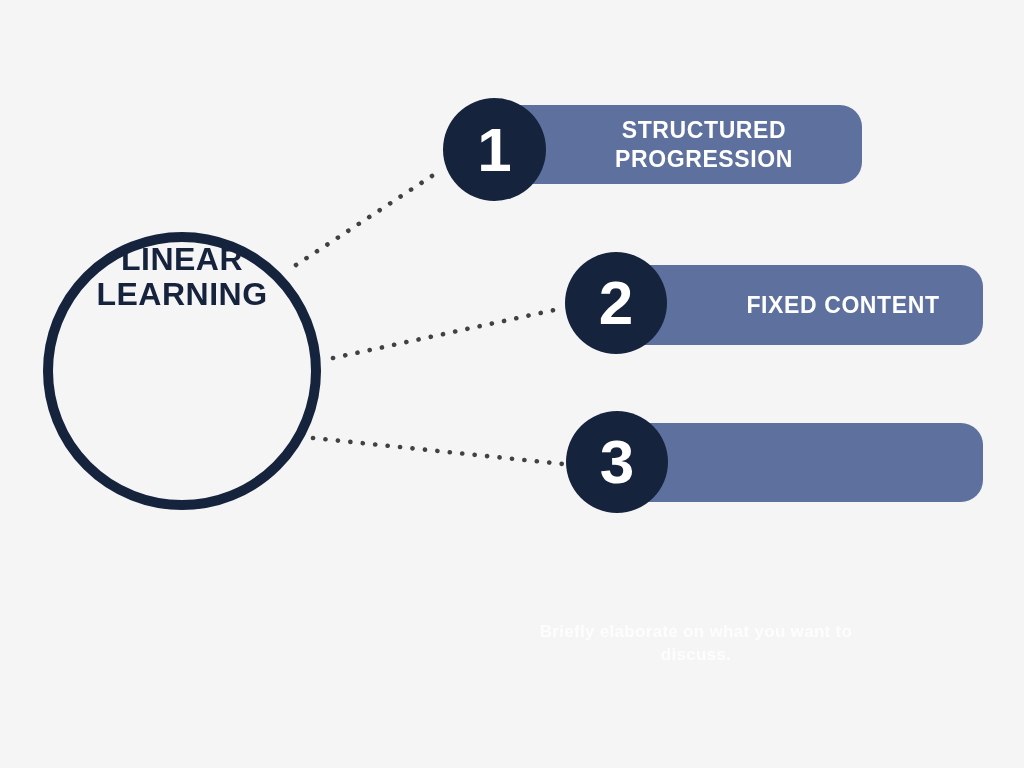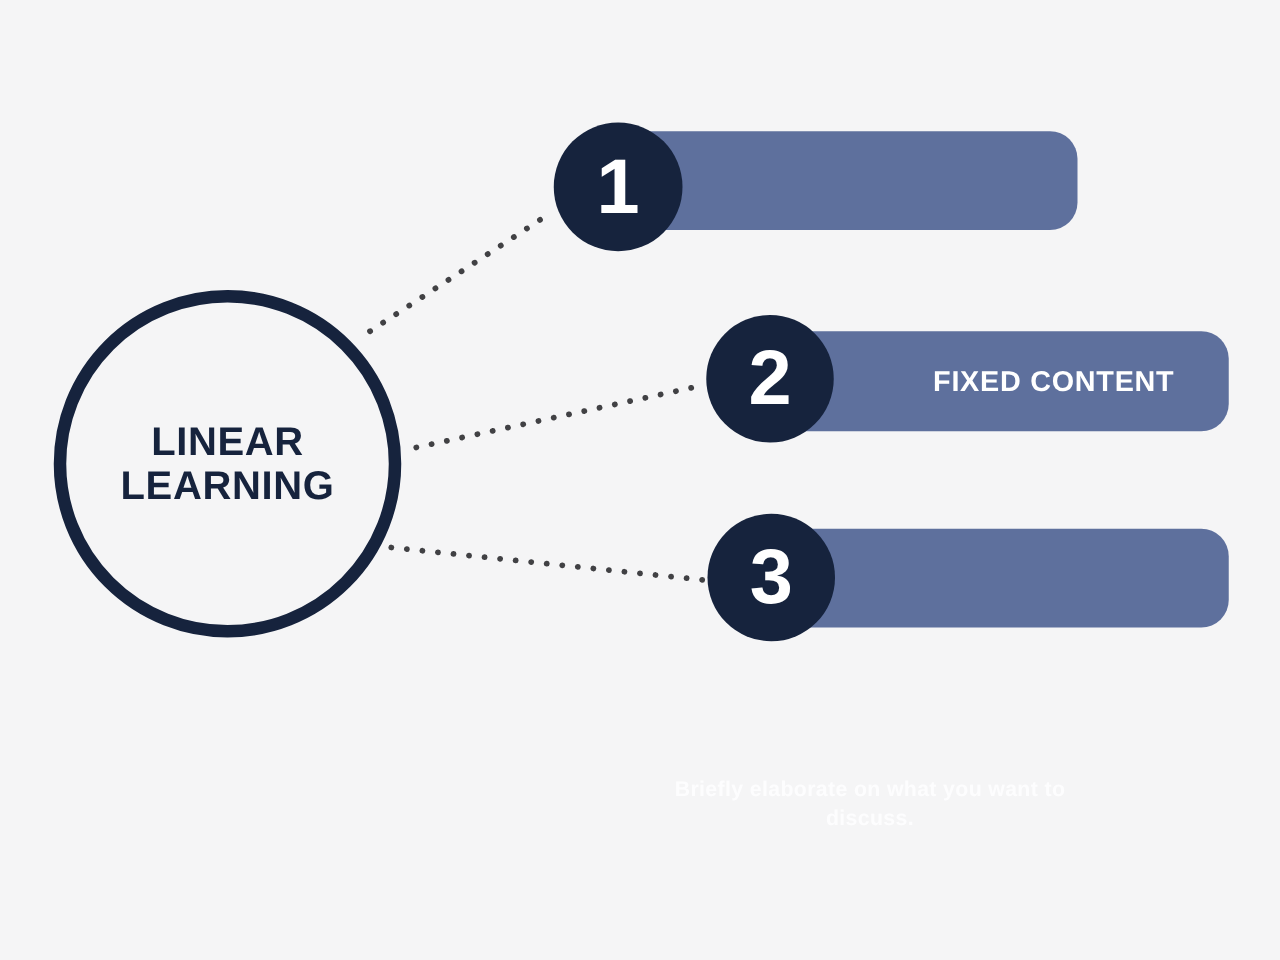--- a/index.html
+++ b/index.html
@@ -17,21 +17,21 @@
     stroke-width: 4.6;
     stroke-linecap: round;
     stroke-dasharray: 0.1 12.4;
   }
   .topic-circle {
     position: absolute;
     left: 43px; top: 232px;
     width: 258px; height: 258px;
     border: 10px solid var(--navy, #16233D);
     border-radius: 50%;
-    display: flex; align-items: center; justify-content: center;
+    display: flex; align-items: flex-start; justify-content: center;
   }
   .topic-title {
     width: 232px;
     color: var(--navy, #16233D);
     font-size: 32px;
     font-weight: 800;
     line-height: 1.08;
     letter-spacing: 0.5px;
     text-align: center;
   }
@@ -100,20 +100,21 @@
     <line x1="333" y1="358" x2="559" y2="309"></line>
     <line x1="313" y1="438" x2="563" y2="464"></line>
   </svg>
 
   <div class="topic-circle">
     <div class="topic-title">LINEAR LEARNING</div>
   </div>
 
   <div class="item item1">
     <div class="bar"></div>
+    <div class="label">STRUCTURED PROGRESSION</div>
     <div class="badge">
       <span>1</span>
     </div>
   </div>
 
   <div class="item item2">
     <div class="bar"></div>
     <div class="label">FIXED CONTENT</div>
     <div class="badge">
       <span>2</span>

